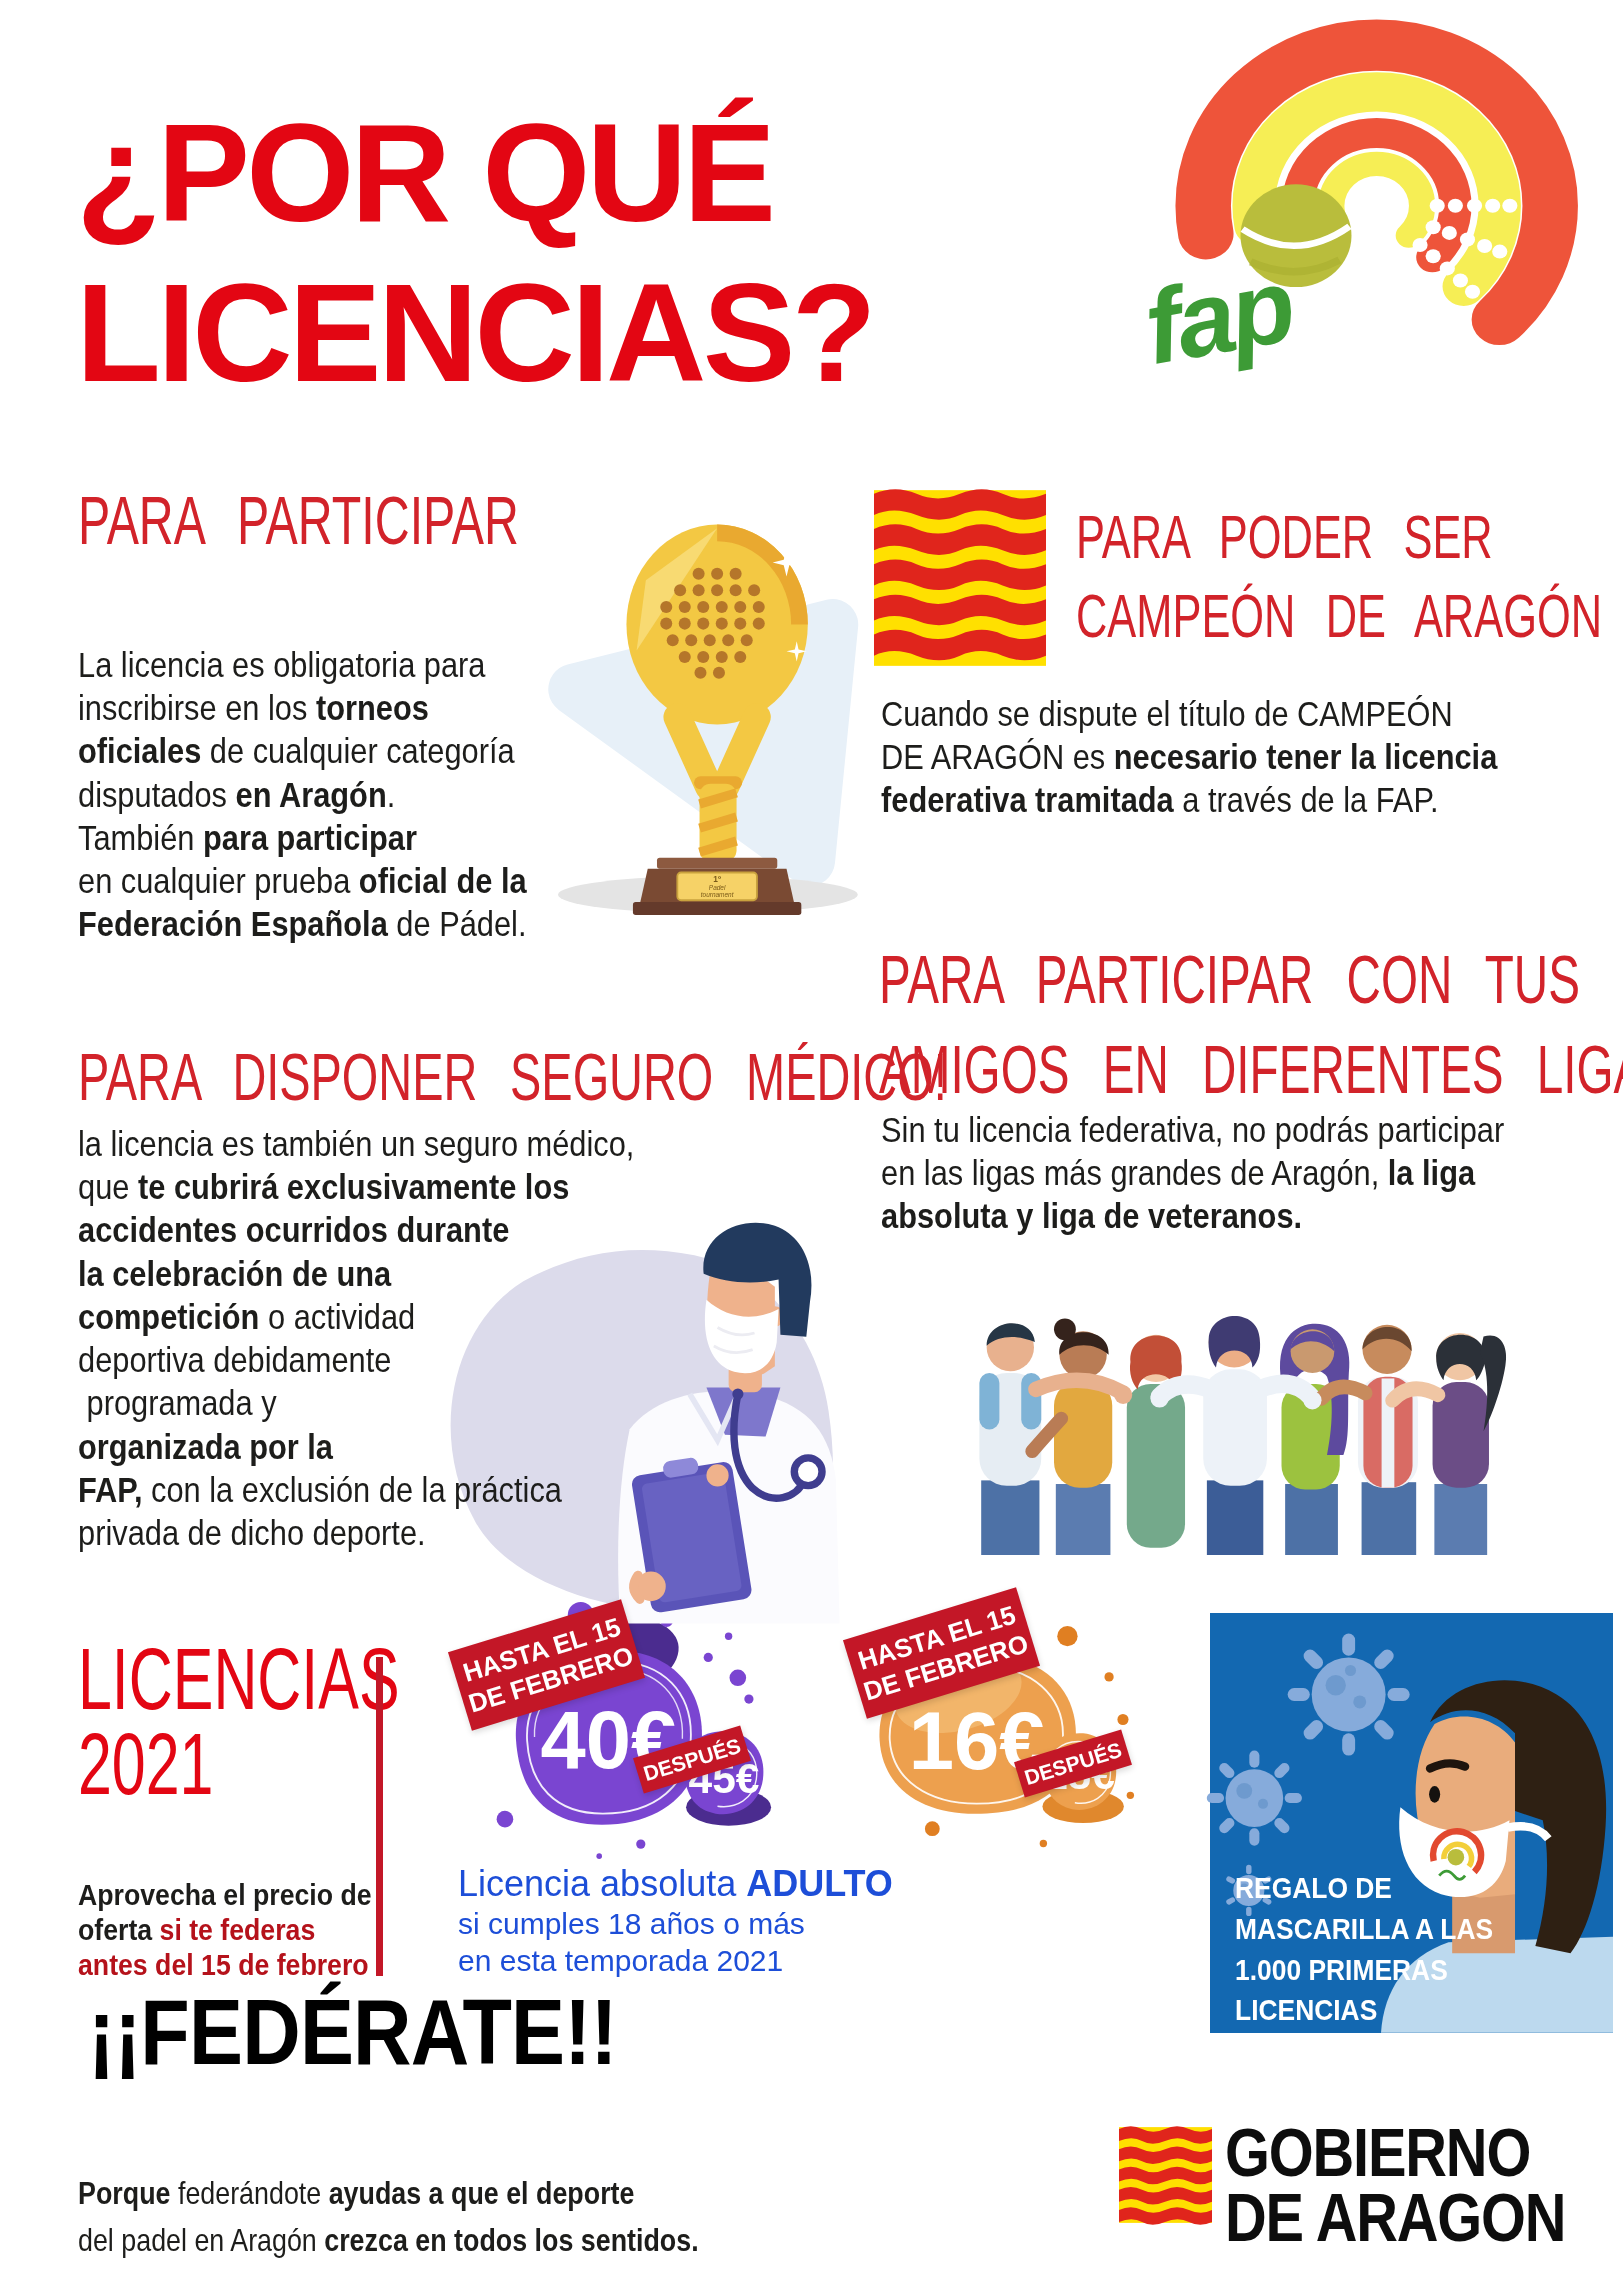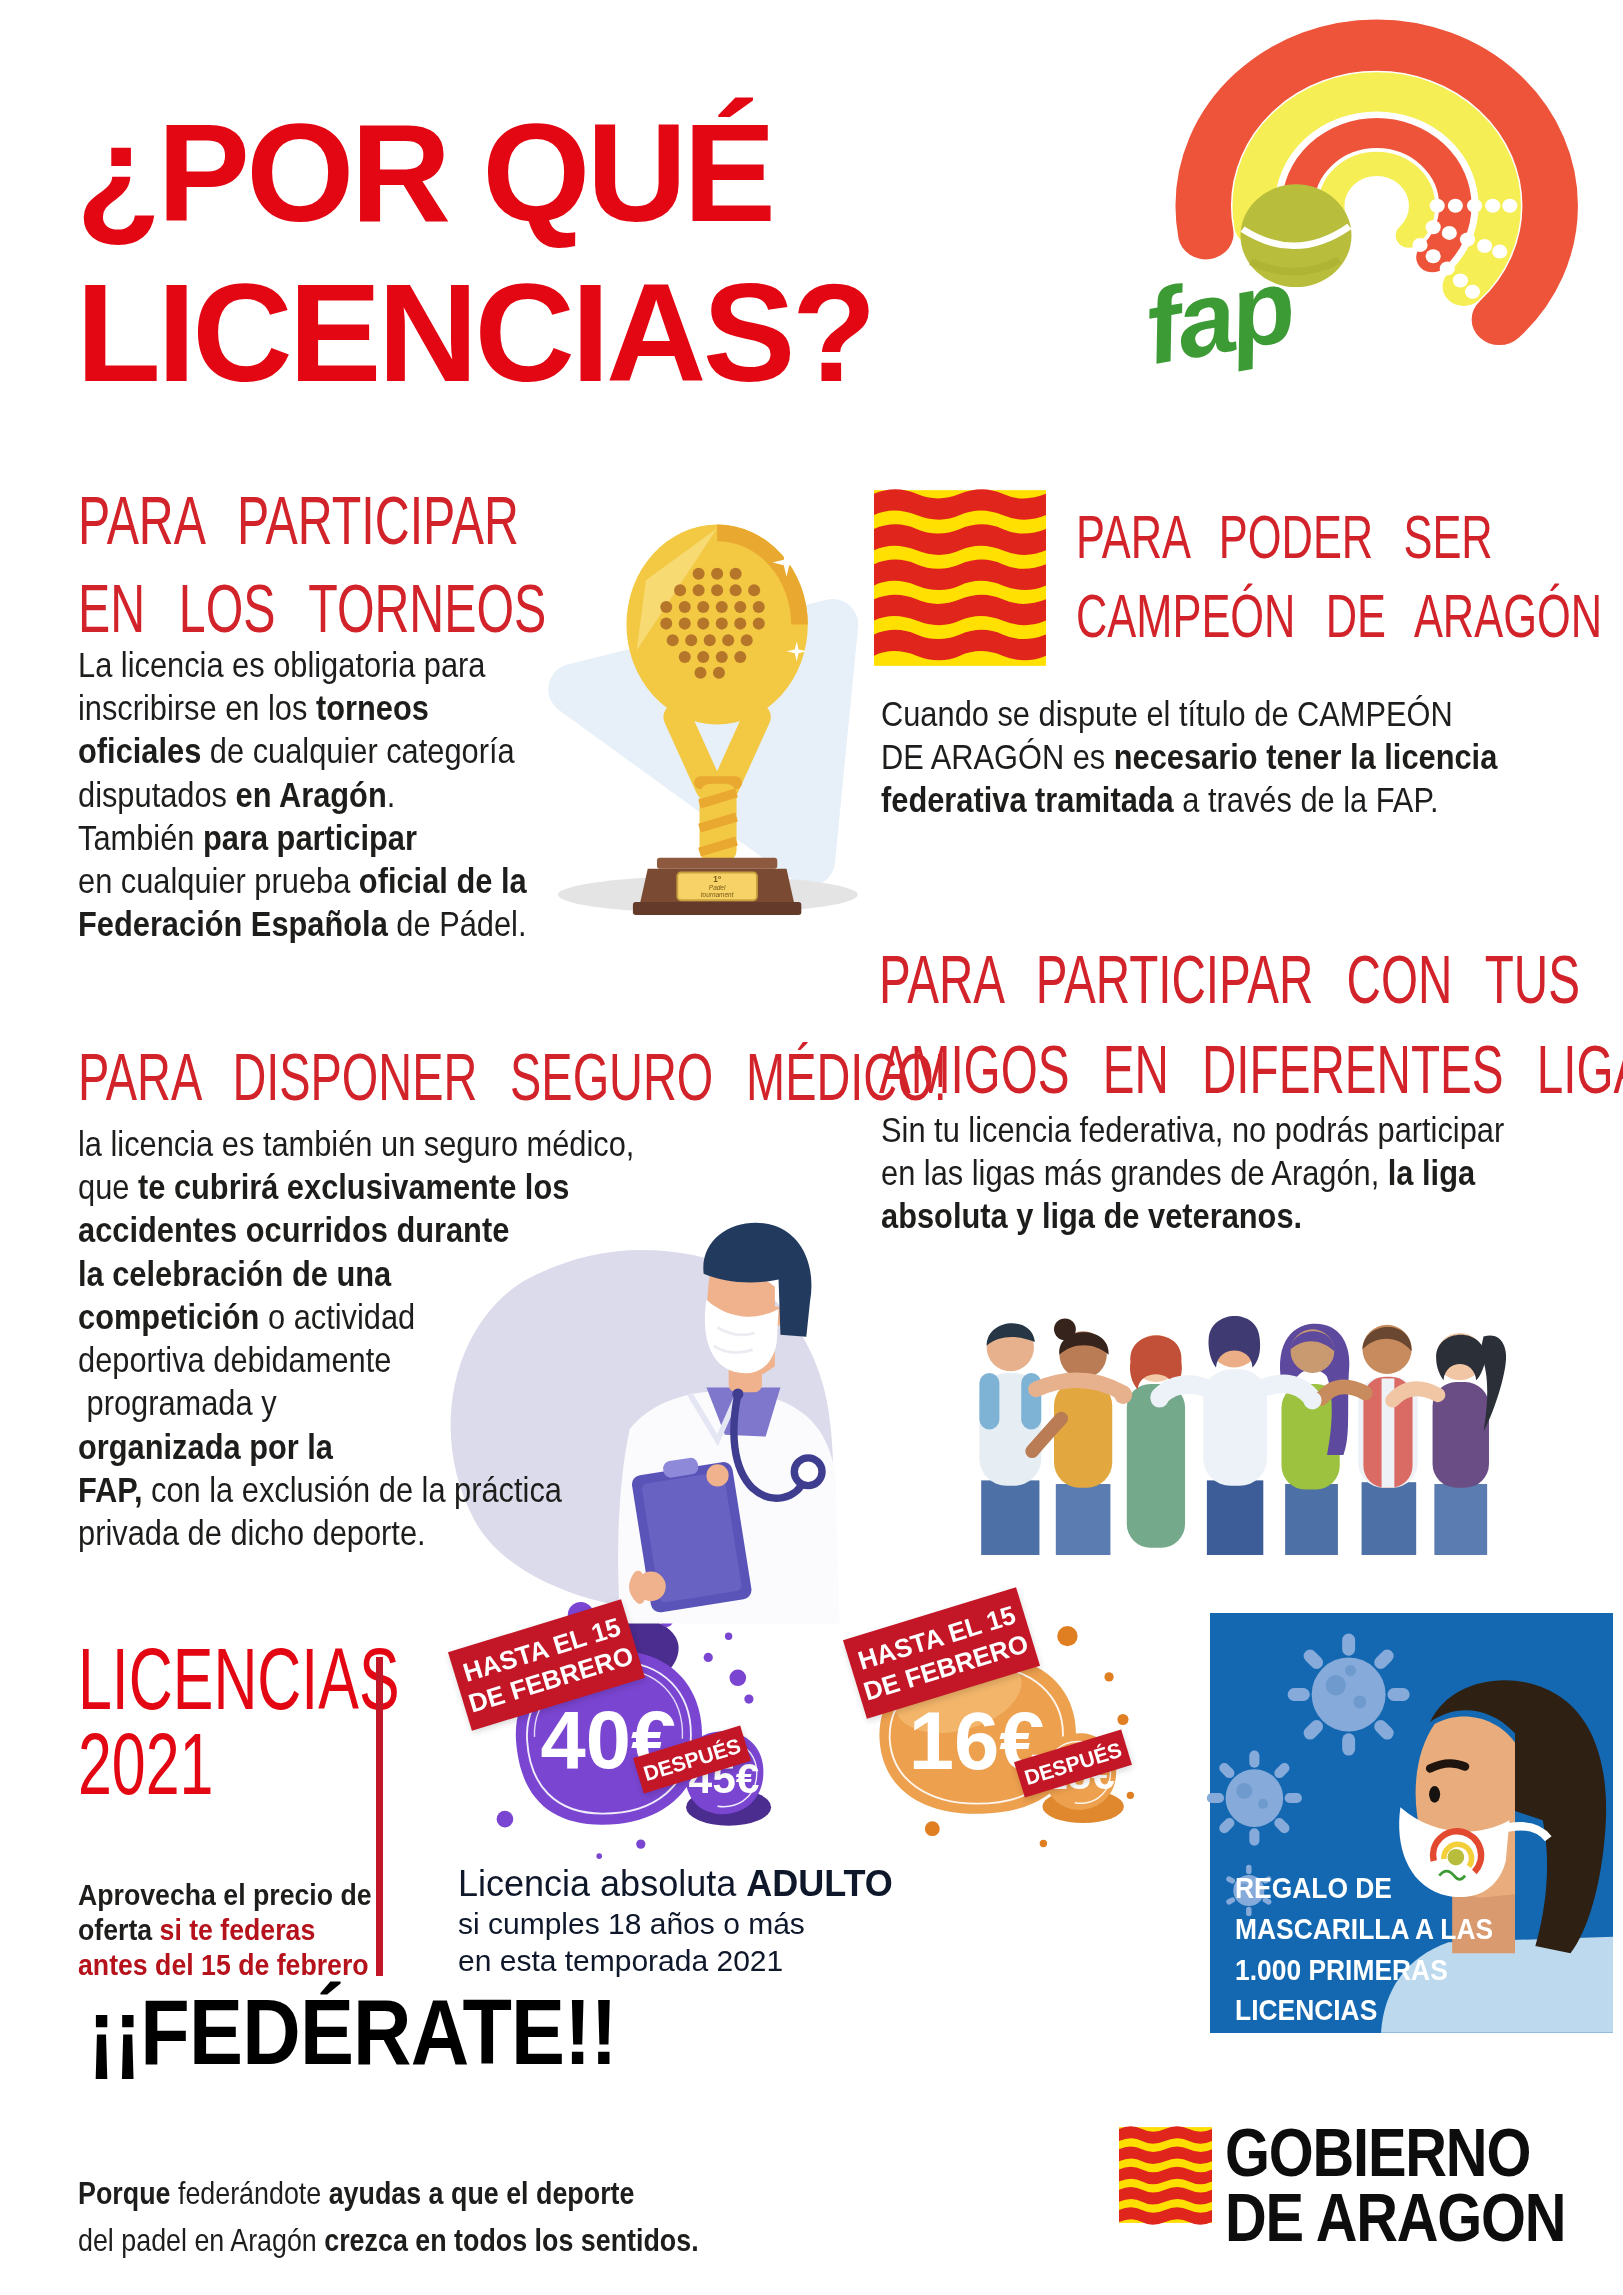--- a/index.html
+++ b/index.html
@@ -39,21 +39,21 @@
 
   
   .blobbox{overflow:visible;}
   .ribbon{position:absolute;background:#c31727;color:#fff;font-weight:700;text-align:center;
           display:flex;flex-direction:column;justify-content:center;z-index:5;
           box-shadow:0 2.8px 6.5px rgba(0,0,0,.15);}
   .ribbon .line span{transform:none;}
   .rib-until{width:181px;height:82px;font-size:26px;line-height:1.18;transform:rotate(-17deg);}
   .rib-after{width:112px;height:37px;font-size:21px;transform:rotate(-17deg);}
 
-  .caption{text-align:center;color:#0f172a;}
+  .caption{text-align:center;color:#1d4ed8;}
   .cap-adulto{left:458px;top:1862px;width:324px;font-size:30px;line-height:1.22;}
   .cap-adulto .line:first-child{font-size:36px;}
   .cap-menores{left:828px;top:1869px;width:305px;font-size:27px;line-height:1.22;}
   .cap-menores .line:first-child{font-size:41px;font-weight:700;letter-spacing:0.5px;}
 
   
   .mask-card{left:1190px;top:1613px;width:403px;height:420px;background:#1368b1;margin-left:20px;}
   .mask-text{position:absolute;left:25.4px;top:255px;color:#fff;font-weight:700;font-size:30px;
              line-height:1.36;transform:scaleX(.88);transform-origin:0 0;z-index:4;}
 
@@ -111,21 +111,20 @@
       </g>
       <circle cx="205" cy="222" r="55" fill="#b9bd3c"></circle>
       <path d="M152 215 Q205 252 258 212" fill="none" stroke="#ffffff" stroke-width="7"></path>
       <path d="M160 250 Q205 272 248 248" fill="none" stroke="#a8ad2f" stroke-width="8" opacity=".6"></path>
     </g>
     <text x="80" y="360" transform="rotate(-10 80 360)" font-size="112" font-style="italic" font-weight="700" fill="#3d9b36" letter-spacing="-4">fap</text>
   </svg>
 
   <div class="abs hred h-torneos">
       <div class="line"><span>PARA PARTICIPAR</span></div>
-      <div class="line"><span>EN LOS TORNEOS</span></div>
     </div>
   <div class="abs body body-torneos">
       <div class="line"><span>La licencia es obligatoria para</span></div>
       <div class="line"><span>inscribirse en los </span><span class="b">torneos</span></div>
       <div class="line"><span class="b">oficiales</span><span> de cualquier categoría</span></div>
       <div class="line"><span>disputados </span><span class="b">en Aragón</span><span>.</span></div>
       <div class="line"><span>También </span><span class="b">para participar</span></div>
       <div class="line"><span>en cualquier prueba </span><span class="b">oficial de la</span></div>
       <div class="line"><span class="b">Federación Española</span><span> de Pádel.</span></div>
     </div>

